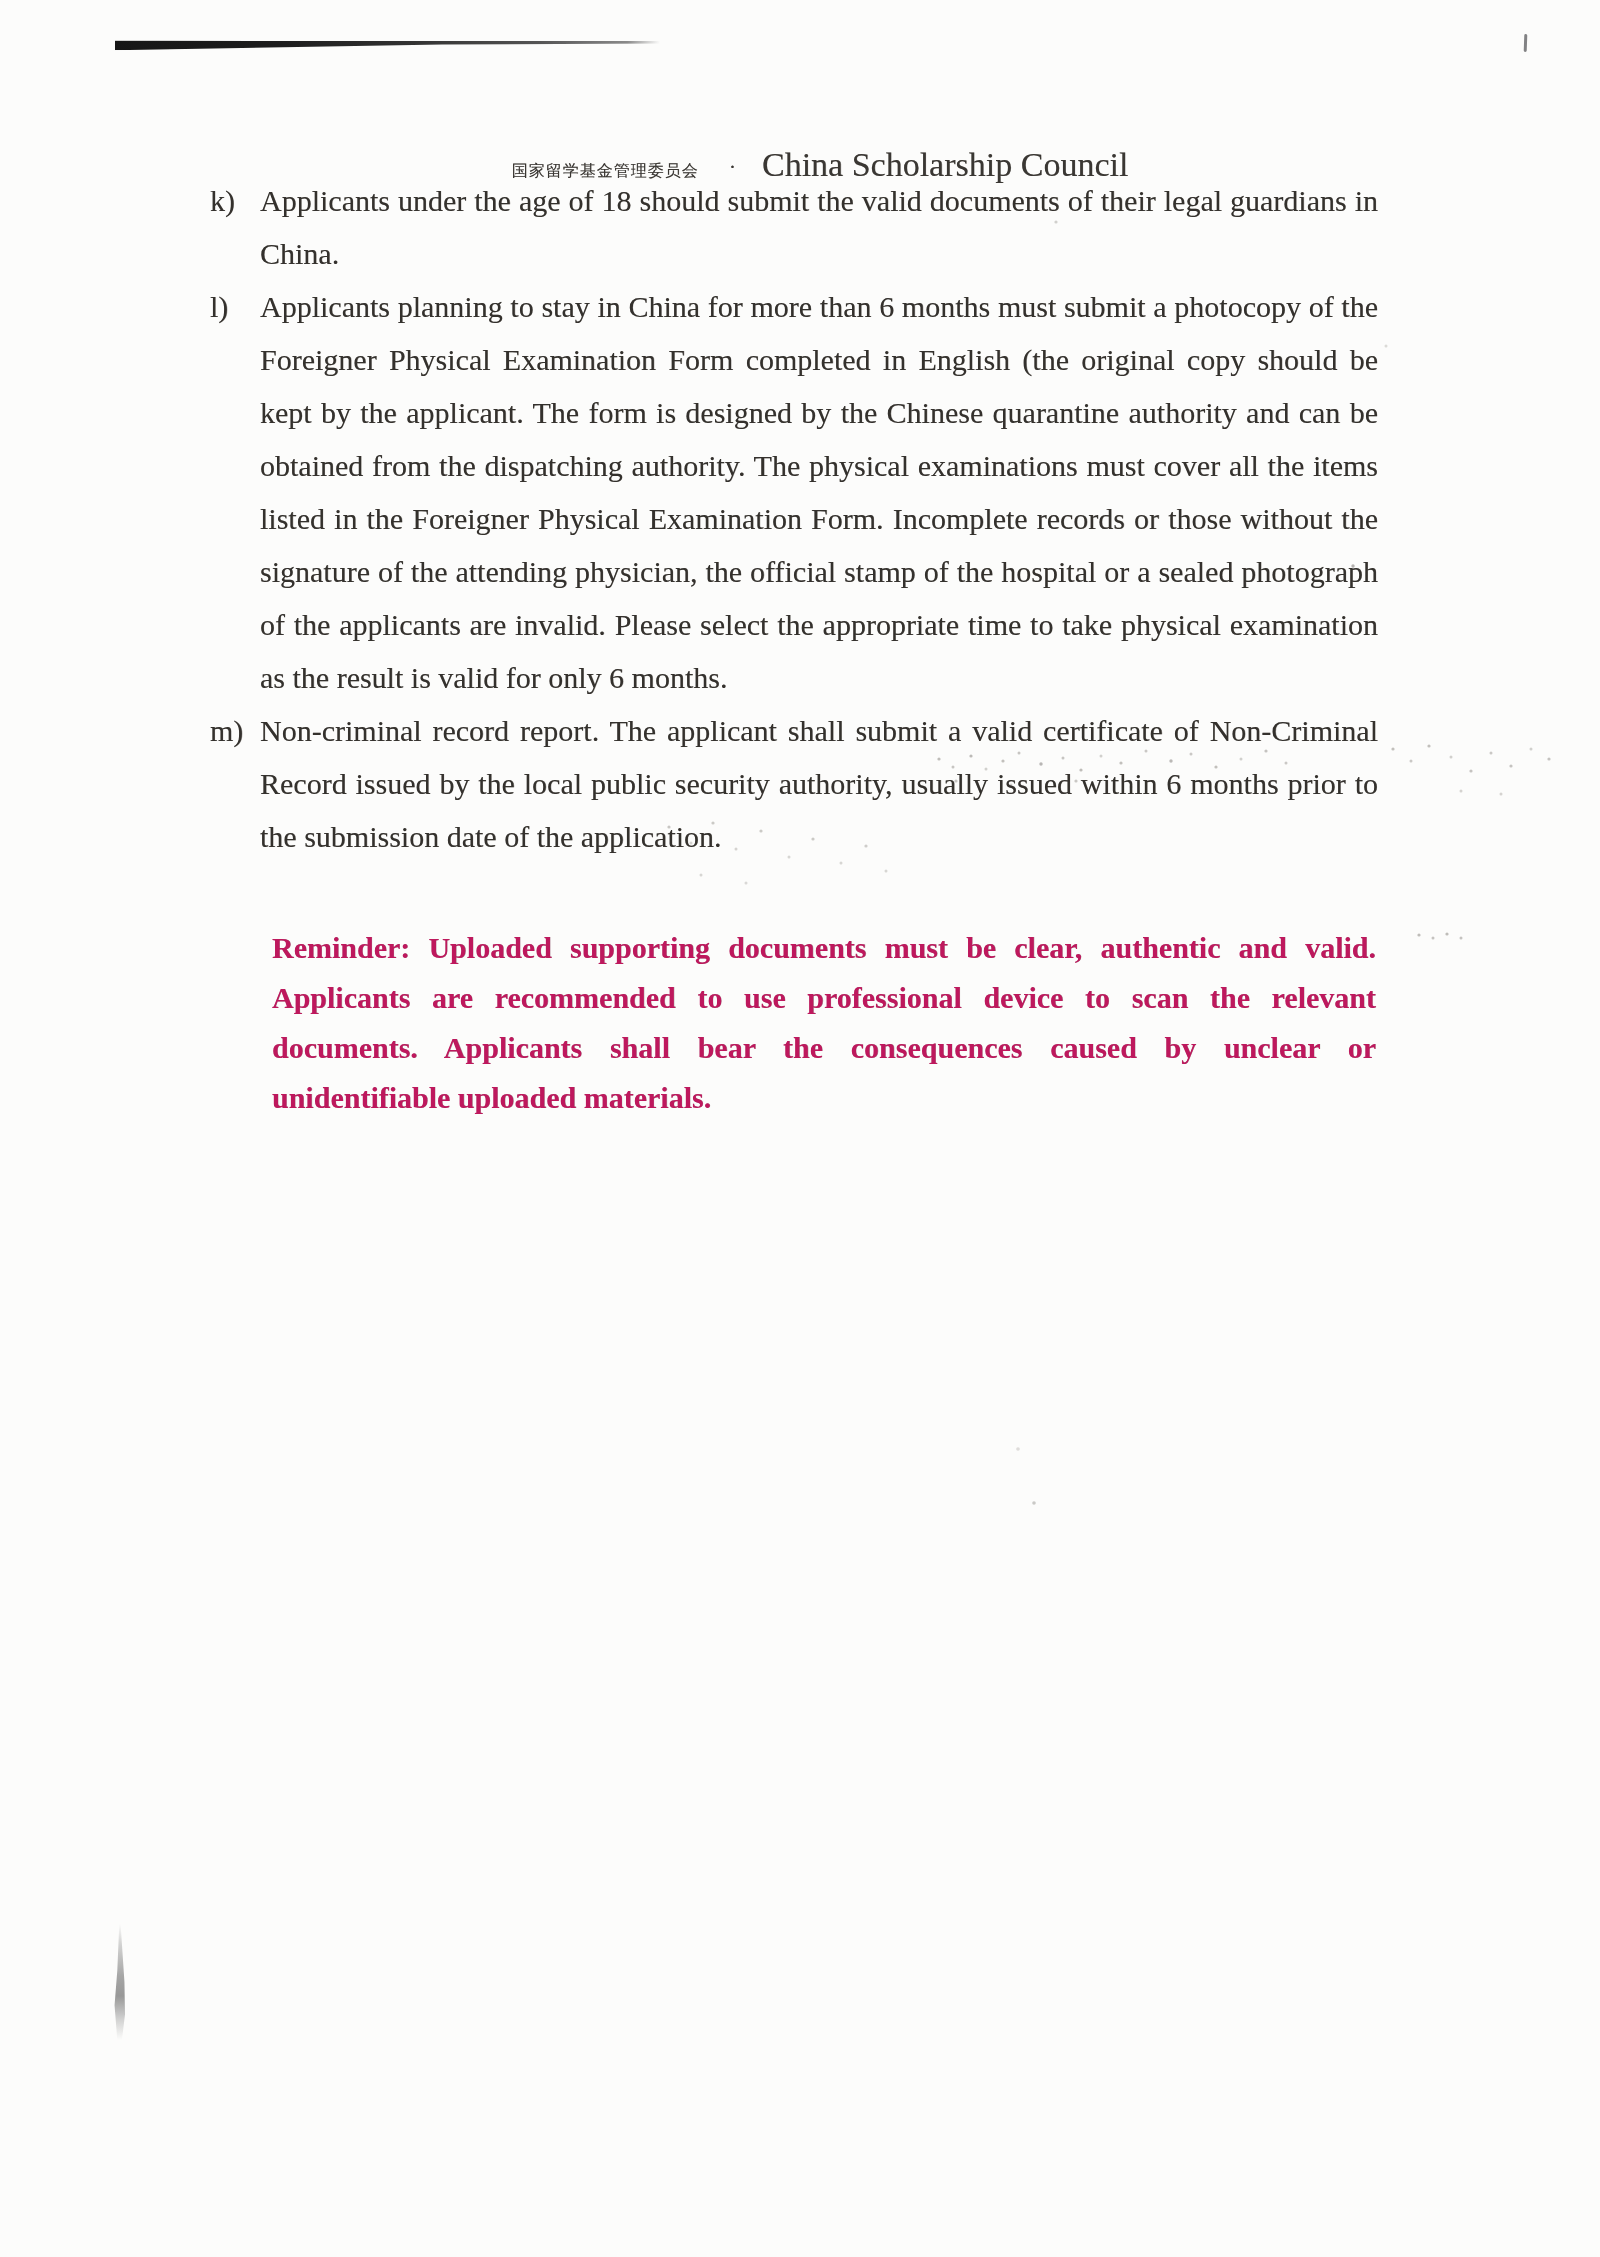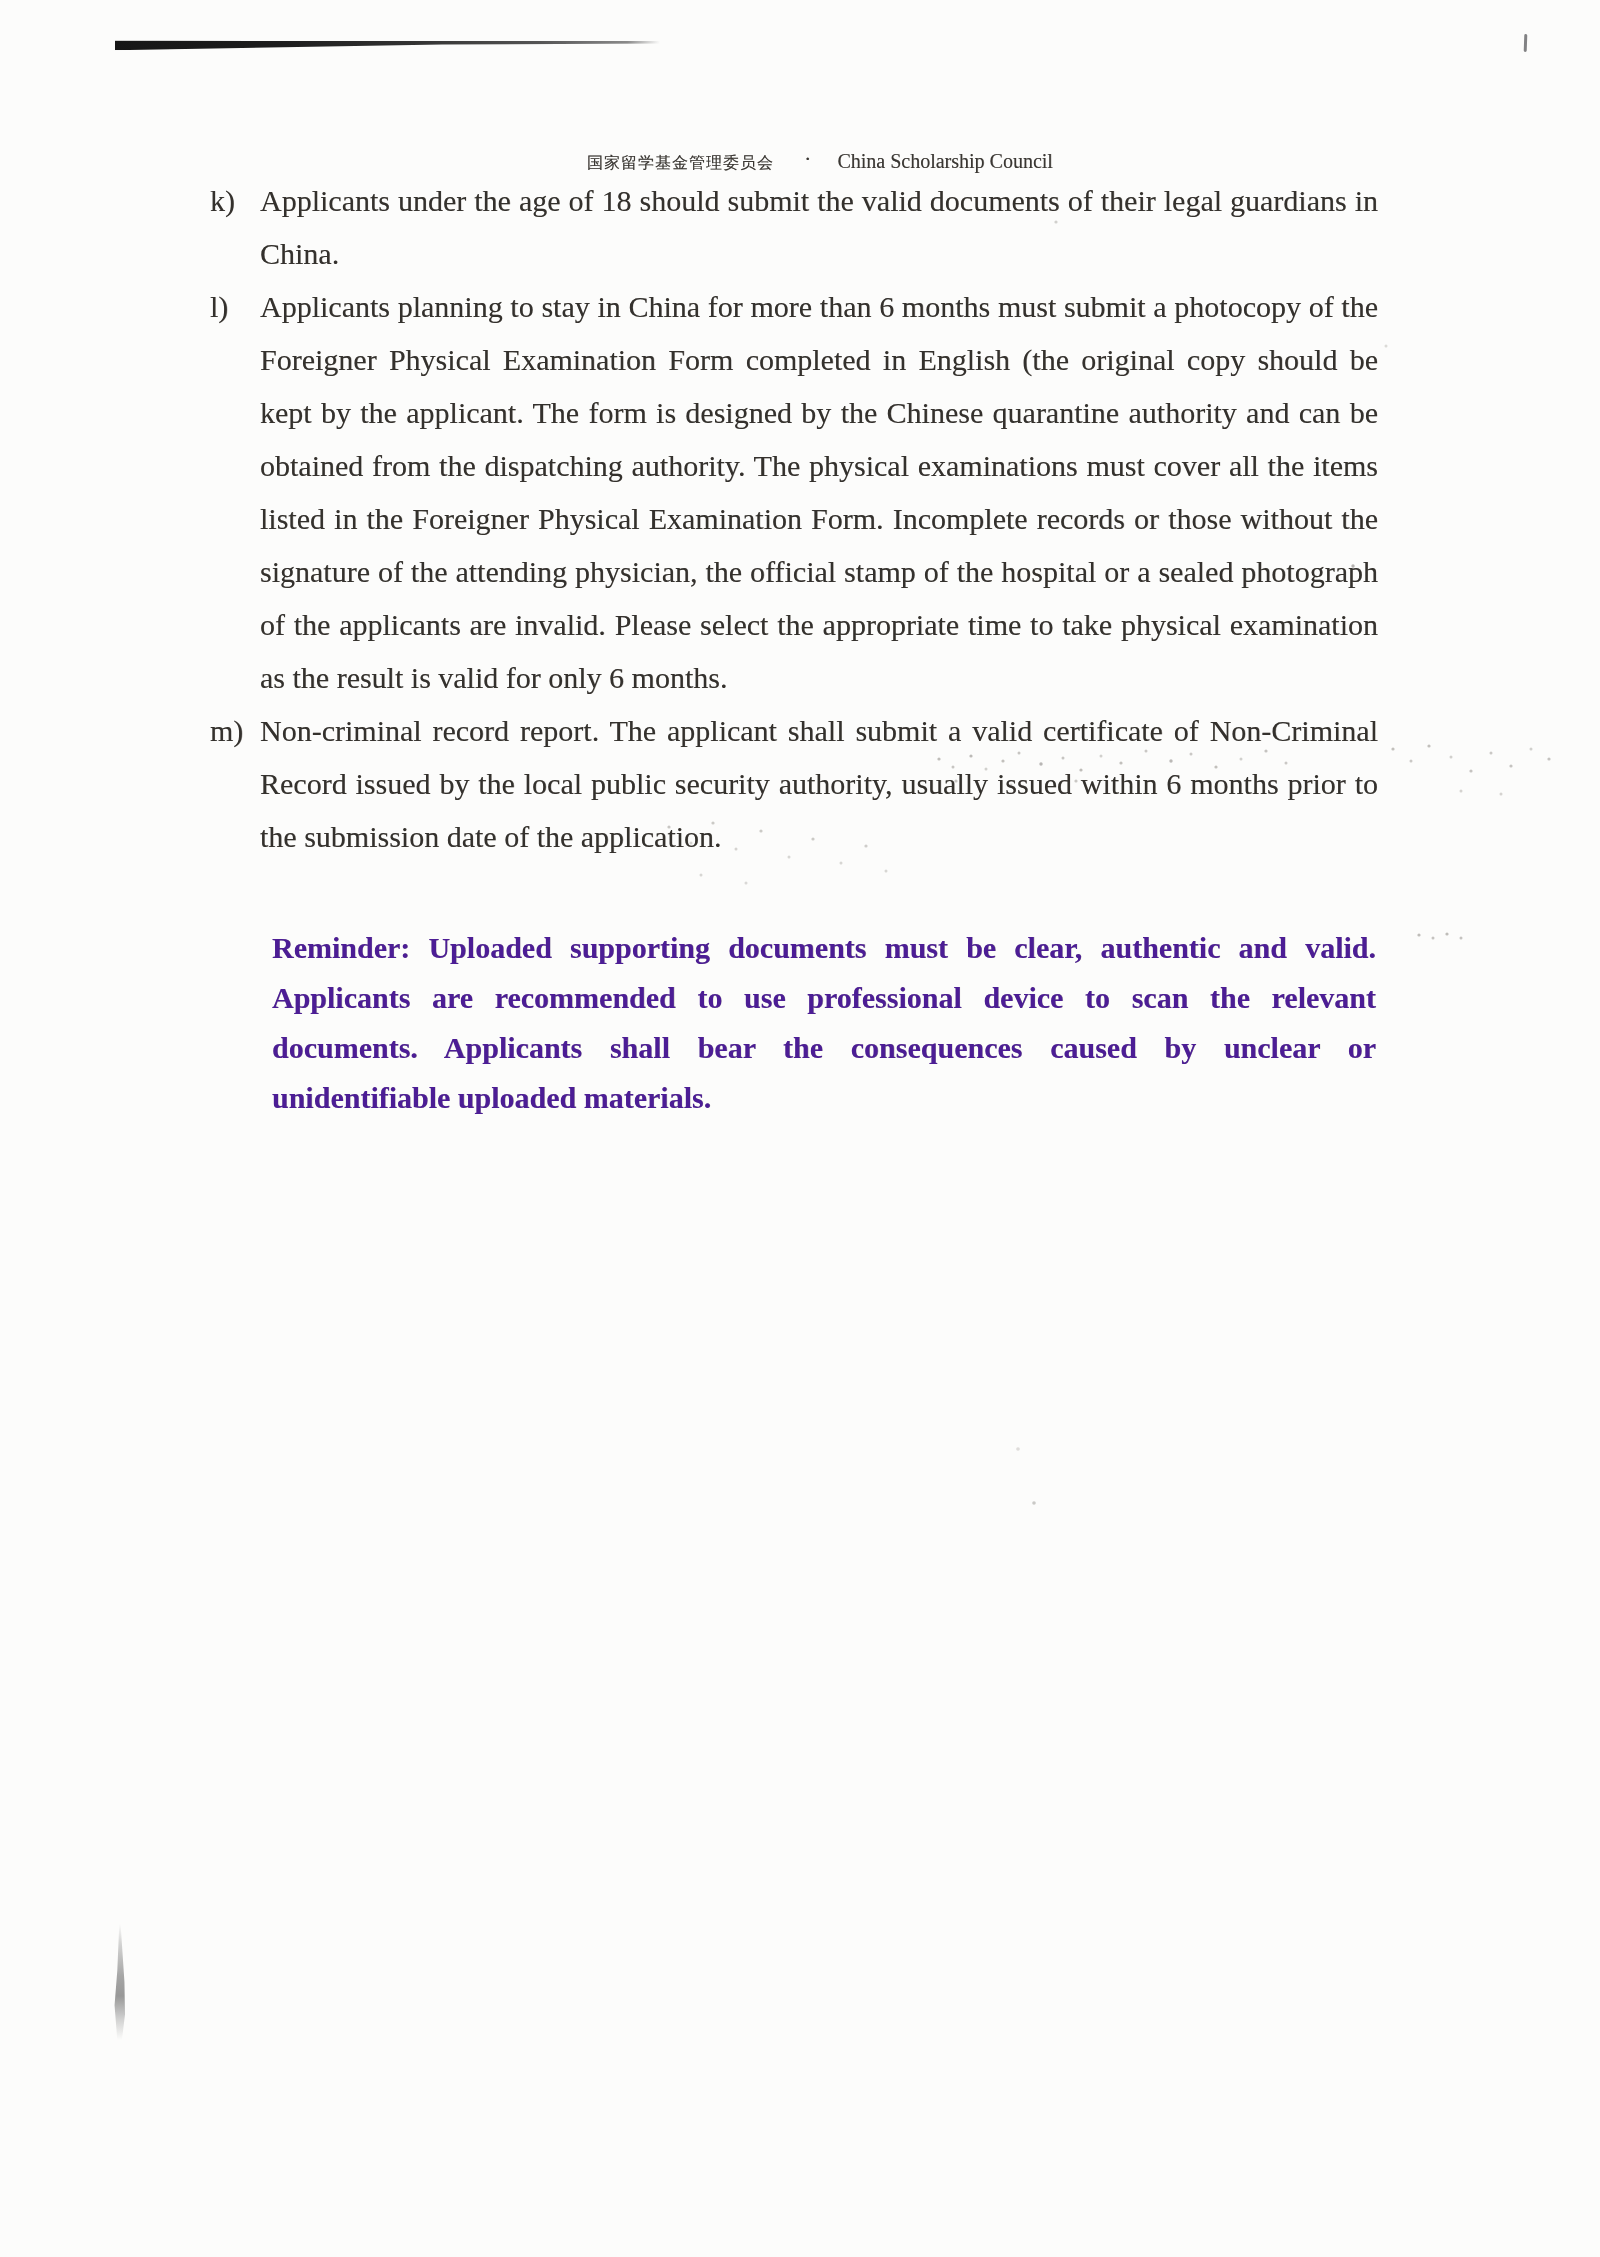--- a/index.html
+++ b/index.html
@@ -134,21 +134,21 @@
     font-size: 16px;
     font-family: "DejaVu Sans", "Liberation Sans", sans-serif;
     letter-spacing: 1px;
   }
   .doc-header .sep {
     font-size: 22px;
     margin: 0 26px 0 30px;
     vertical-align: 2px;
   }
   .doc-header .en {
-    font-size: 20px;
+    font-size: 34px;
     margin-top: 48px;
   }
   .doc-list {
     position: absolute;
     left: 260px;
     top: 174px;
     width: 1118px;
     font-size: 30px;
     line-height: 53px;
     text-align: justify;
@@ -165,21 +165,21 @@
   }
   .reminder {
     position: absolute;
     left: 272px;
     top: 923px;
     width: 1104px;
     font-size: 30px;
     line-height: 50px;
     font-weight: 700;
     text-align: justify;
-    color: #4c1d95;
+    color: #be185d;
   }
 </style>
 </head>
 <body>
 
 <div class="page">
 
   <div class="pen-line"></div>
   <div class="tick-mark"></div>
   <div class="streak"></div>

